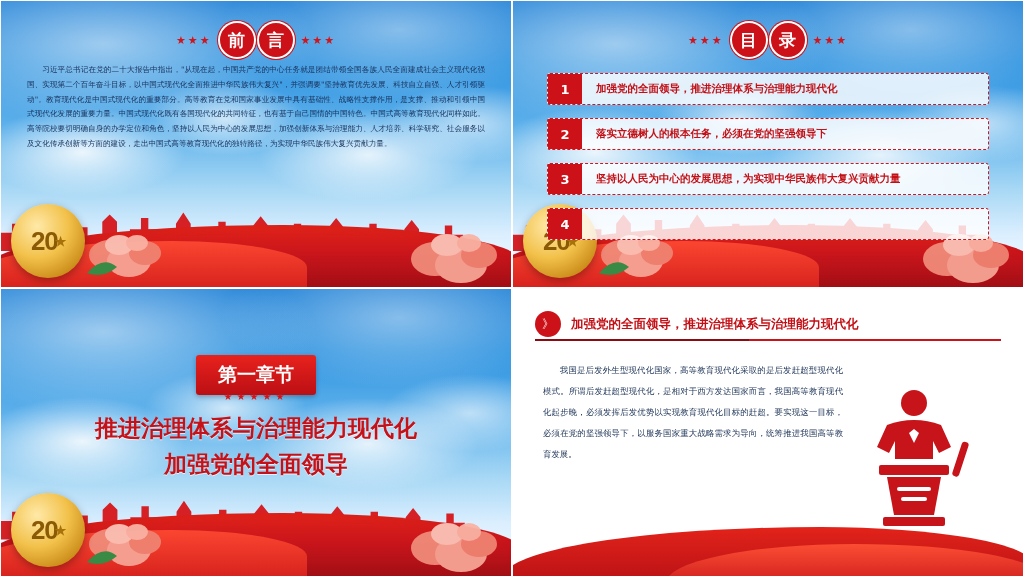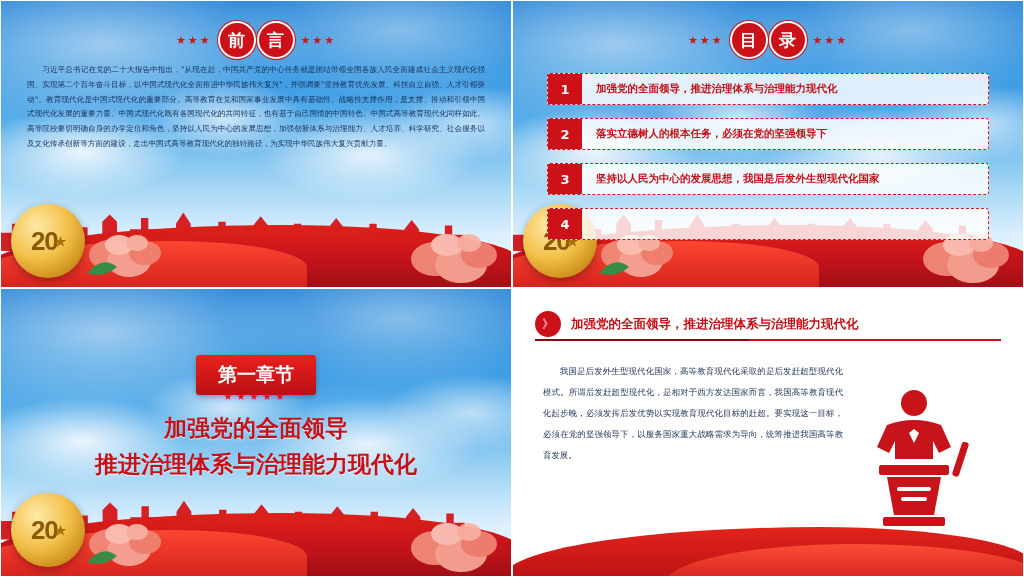--- a/index.html
+++ b/index.html
@@ -305,21 +305,21 @@
     position: absolute;
     top: 72px;
     left: 30px;
     width: 300px;
     z-index: 6;
     font-size: 8.4px;
     line-height: 2.5;
     color: #1c3356;
     text-align: justify;
     text-indent: 2em;
-    font-family: Liberation Serif, serif;
+    font-family: Liberation Mono, monospace;
   }
   .s4-figure {
     position: absolute;
     right: 34px;
     top: 92px;
     width: 150px;
     height: 150px;
     z-index: 6;
   }
   .s4-bottom {
@@ -414,21 +414,21 @@
       <div class="toc-item">
         <div class="toc-num">1</div>
         <div class="toc-text">加强党的全面领导，推进治理体系与治理能力现代化</div>
       </div>
       <div class="toc-item">
         <div class="toc-num">2</div>
         <div class="toc-text">落实立德树人的根本任务，必须在党的坚强领导下</div>
       </div>
       <div class="toc-item">
         <div class="toc-num">3</div>
-        <div class="toc-text">坚持以人民为中心的发展思想，我国是后发外生型现代化国家</div>
+        <div class="toc-text">坚持以人民为中心的发展思想，为实现中华民族伟大复兴贡献力量</div>
       </div>
       <div class="toc-item">
         <div class="toc-num">4</div>
       </div>
     </div>
 
     <div class="bottom-art">
       <svg class="skyline" viewBox="0 0 512 60" preserveAspectRatio="none">
         <path fill="#d6161b" d="M0,60 L0,42 L14,42 L14,32 L22,32 L22,42 L36,42 L36,24 L42,16 L48,24 L48,42 L62,42 L62,36 L74,36 L74,28 L82,28 L82,36 L96,36 L96,46 L112,46 L112,30 L120,20 L128,30 L128,46 L142,46 L142,38 L154,38 L154,26 L162,26 L162,38 L178,38 L178,48 L192,48 L192,32 L200,20 L208,32 L208,48 L224,48 L224,40 L238,40 L238,30 L246,30 L246,40 L260,40 L260,48 L276,48 L276,34 L284,24 L292,34 L292,48 L308,48 L308,40 L320,40 L320,30 L328,30 L328,40 L342,40 L342,48 L358,48 L358,34 L366,24 L374,34 L374,48 L390,48 L390,40 L402,40 L402,30 L410,30 L410,40 L424,40 L424,50 L440,50 L440,36 L448,26 L456,36 L456,50 L472,50 L472,42 L484,42 L484,32 L492,32 L492,42 L504,42 L504,50 L512,50 L512,60 Z"></path>
       </svg>
@@ -461,22 +461,22 @@
     </svg>
   </div>
 
   <div class="slide slide3">
     <div class="sky"></div>
     <div class="clouds"></div>
 
     <div class="chapter-tag">第一章节</div>
     <div class="chapter-stars">★★★★★</div>
     <div class="chapter-title">
+      <div>推进治理体系与治理能力现代化</div>
       <div>加强党的全面领导</div>
-      <div>推进治理体系与治理能力现代化</div>
     </div>
 
     <div class="bottom-art">
       <svg class="skyline" viewBox="0 0 512 60" preserveAspectRatio="none">
         <path fill="#d6161b" d="M0,60 L0,40 L12,40 L12,30 L20,30 L20,40 L34,40 L34,22 L40,14 L46,22 L46,40 L60,40 L60,34 L72,34 L72,26 L80,26 L80,34 L94,34 L94,44 L110,44 L110,28 L118,20 L126,28 L126,44 L140,44 L140,36 L152,36 L152,24 L160,24 L160,36 L176,36 L176,46 L190,46 L190,30 L198,18 L206,30 L206,46 L222,46 L222,38 L236,38 L236,28 L244,28 L244,38 L258,38 L258,48 L274,48 L274,32 L282,22 L290,32 L290,48 L306,48 L306,40 L318,40 L318,30 L326,30 L326,40 L340,40 L340,48 L356,48 L356,34 L364,24 L372,34 L372,48 L388,48 L388,40 L400,40 L400,30 L408,30 L408,40 L422,40 L422,50 L438,50 L438,36 L446,26 L454,36 L454,50 L470,50 L470,42 L482,42 L482,32 L490,32 L490,42 L502,42 L502,50 L512,50 L512,60 Z"></path>
       </svg>
       <div class="ribbon3"></div>
       <div class="ribbon"></div>
       <div class="ribbon2"></div>
     </div>

